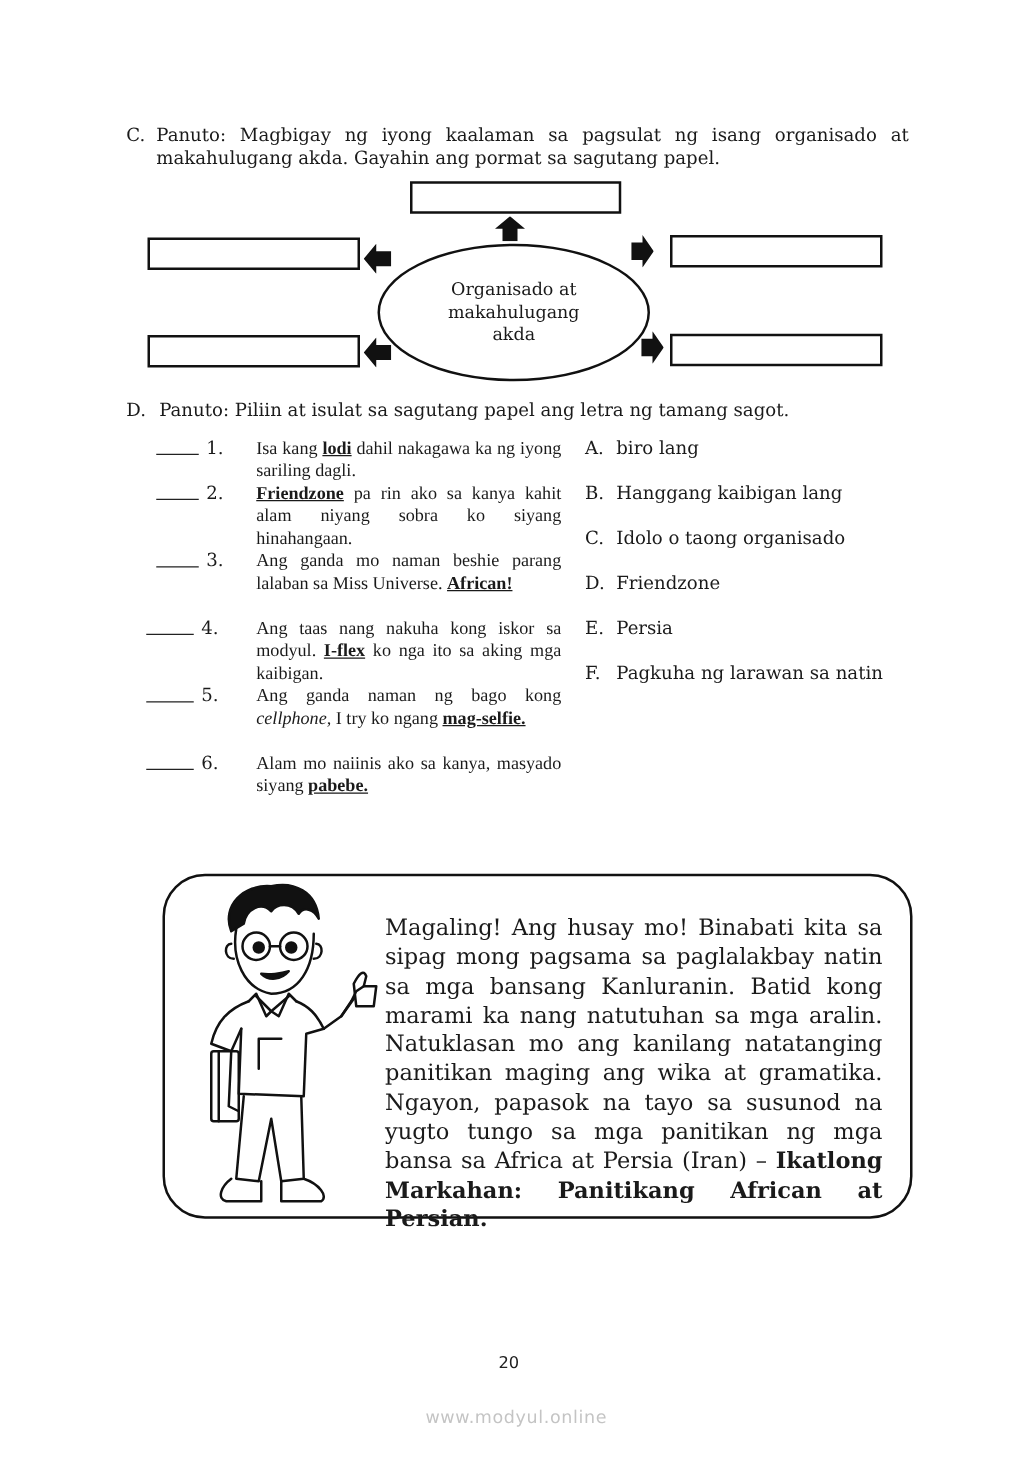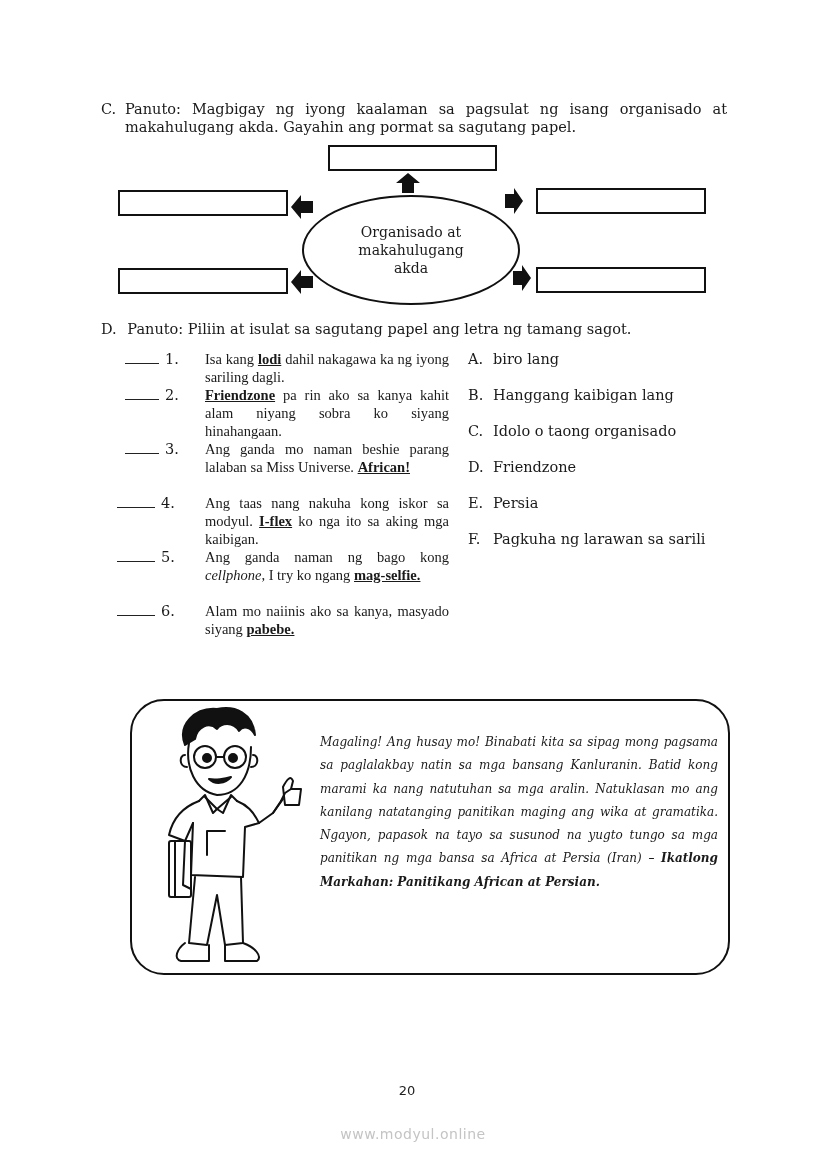--- a/index.html
+++ b/index.html
@@ -26,22 +26,22 @@
   .q .blank { position: absolute; left: 0; top: 13px; height: 0; border-bottom: 1px solid #222; }
   .q .num { position: absolute; }
   .q .stem { position: absolute; left: 104px; width: 244px; text-align: justify; text-align-last: left; font-family: Liberation Serif, serif; }
   .kw { font-weight: bold; text-decoration: underline; }
   .choice { position: absolute; left: 468px; }
   .choice .letter { display: inline-block; width: 25px; }
 
   
   .callout { position: absolute; left: 130px; top: 699px; width: 600px; height: 276px;
              border: 2.5px solid #111; border-radius: 34px; box-sizing: border-box; }
-  .msg { position: absolute; left: 320px; top: 731px; width: 398px; font-style: italic;
-         font-size: 12px; line-height: 23.3px; text-align: justify; text-align-last: left; }
+  .msg { position: absolute; left: 308px; top: 731px; width: 398px; 
+         font-size: 18px; line-height: 23.3px; text-align: justify; text-align-last: left; }
   .msg b { font-weight: bold; }
 
   .page-num { left: 0; width: 814px; top: 1083px; text-align: center;
               font-family: "DejaVu Sans", "Liberation Sans", sans-serif; font-size: 13px; color: #222; }
   .watermark { left: 0; width: 826px; top: 1126px; text-align: center;
                font-family: "DejaVu Sans", "Liberation Sans", sans-serif; font-size: 14px;
                color: #c4c4c4; letter-spacing: 0.5px; }
 </style>
 </head>
 <body>
@@ -118,21 +118,21 @@
   <span class="blank" style="left:16px;width:38px"></span>
   <span class="num" style="left:60px">6.</span>
   <span class="stem"><span>Alam mo naiinis ako sa kanya, masyado siyang </span><span class="kw">pabebe.</span></span>
 </div>
 
 <div class="choice txt" style="top:350px"><span class="letter">A.</span><span>biro lang</span></div>
 <div class="choice txt" style="top:386px"><span class="letter">B.</span><span>Hanggang kaibigan lang</span></div>
 <div class="choice txt" style="top:422px"><span class="letter">C.</span><span>Idolo o taong organisado</span></div>
 <div class="choice txt" style="top:458px"><span class="letter">D.</span><span>Friendzone</span></div>
 <div class="choice txt" style="top:494px"><span class="letter">E.</span><span>Persia</span></div>
-<div class="choice txt" style="top:530px"><span class="letter">F.</span><span>Pagkuha ng larawan sa sarili</span></div>
+<div class="choice txt" style="top:530px"><span class="letter">F.</span><span>Pagkuha ng larawan sa natin</span></div>
 
 <div class="callout"></div>
 
 <svg class="abs" style="left:155px;top:705px" width="150" height="265" viewBox="0 0 150 265" fill="none" stroke="#111" stroke-width="2" stroke-linejoin="round" stroke-linecap="round">
 
   <path d="M30,40 C22,20 40,2 62,4 C80,0 98,8 100,30 C96,22 88,20 84,26 C78,16 66,18 62,24 C54,16 42,22 40,34 Z" fill="#111"></path>
 
   <path d="M34,38 C30,62 40,86 62,90 C84,90 96,70 96,42"></path>
   <path d="M30,50 C24,50 24,62 32,62"></path>
   <path d="M98,50 C104,50 104,62 96,62"></path>

